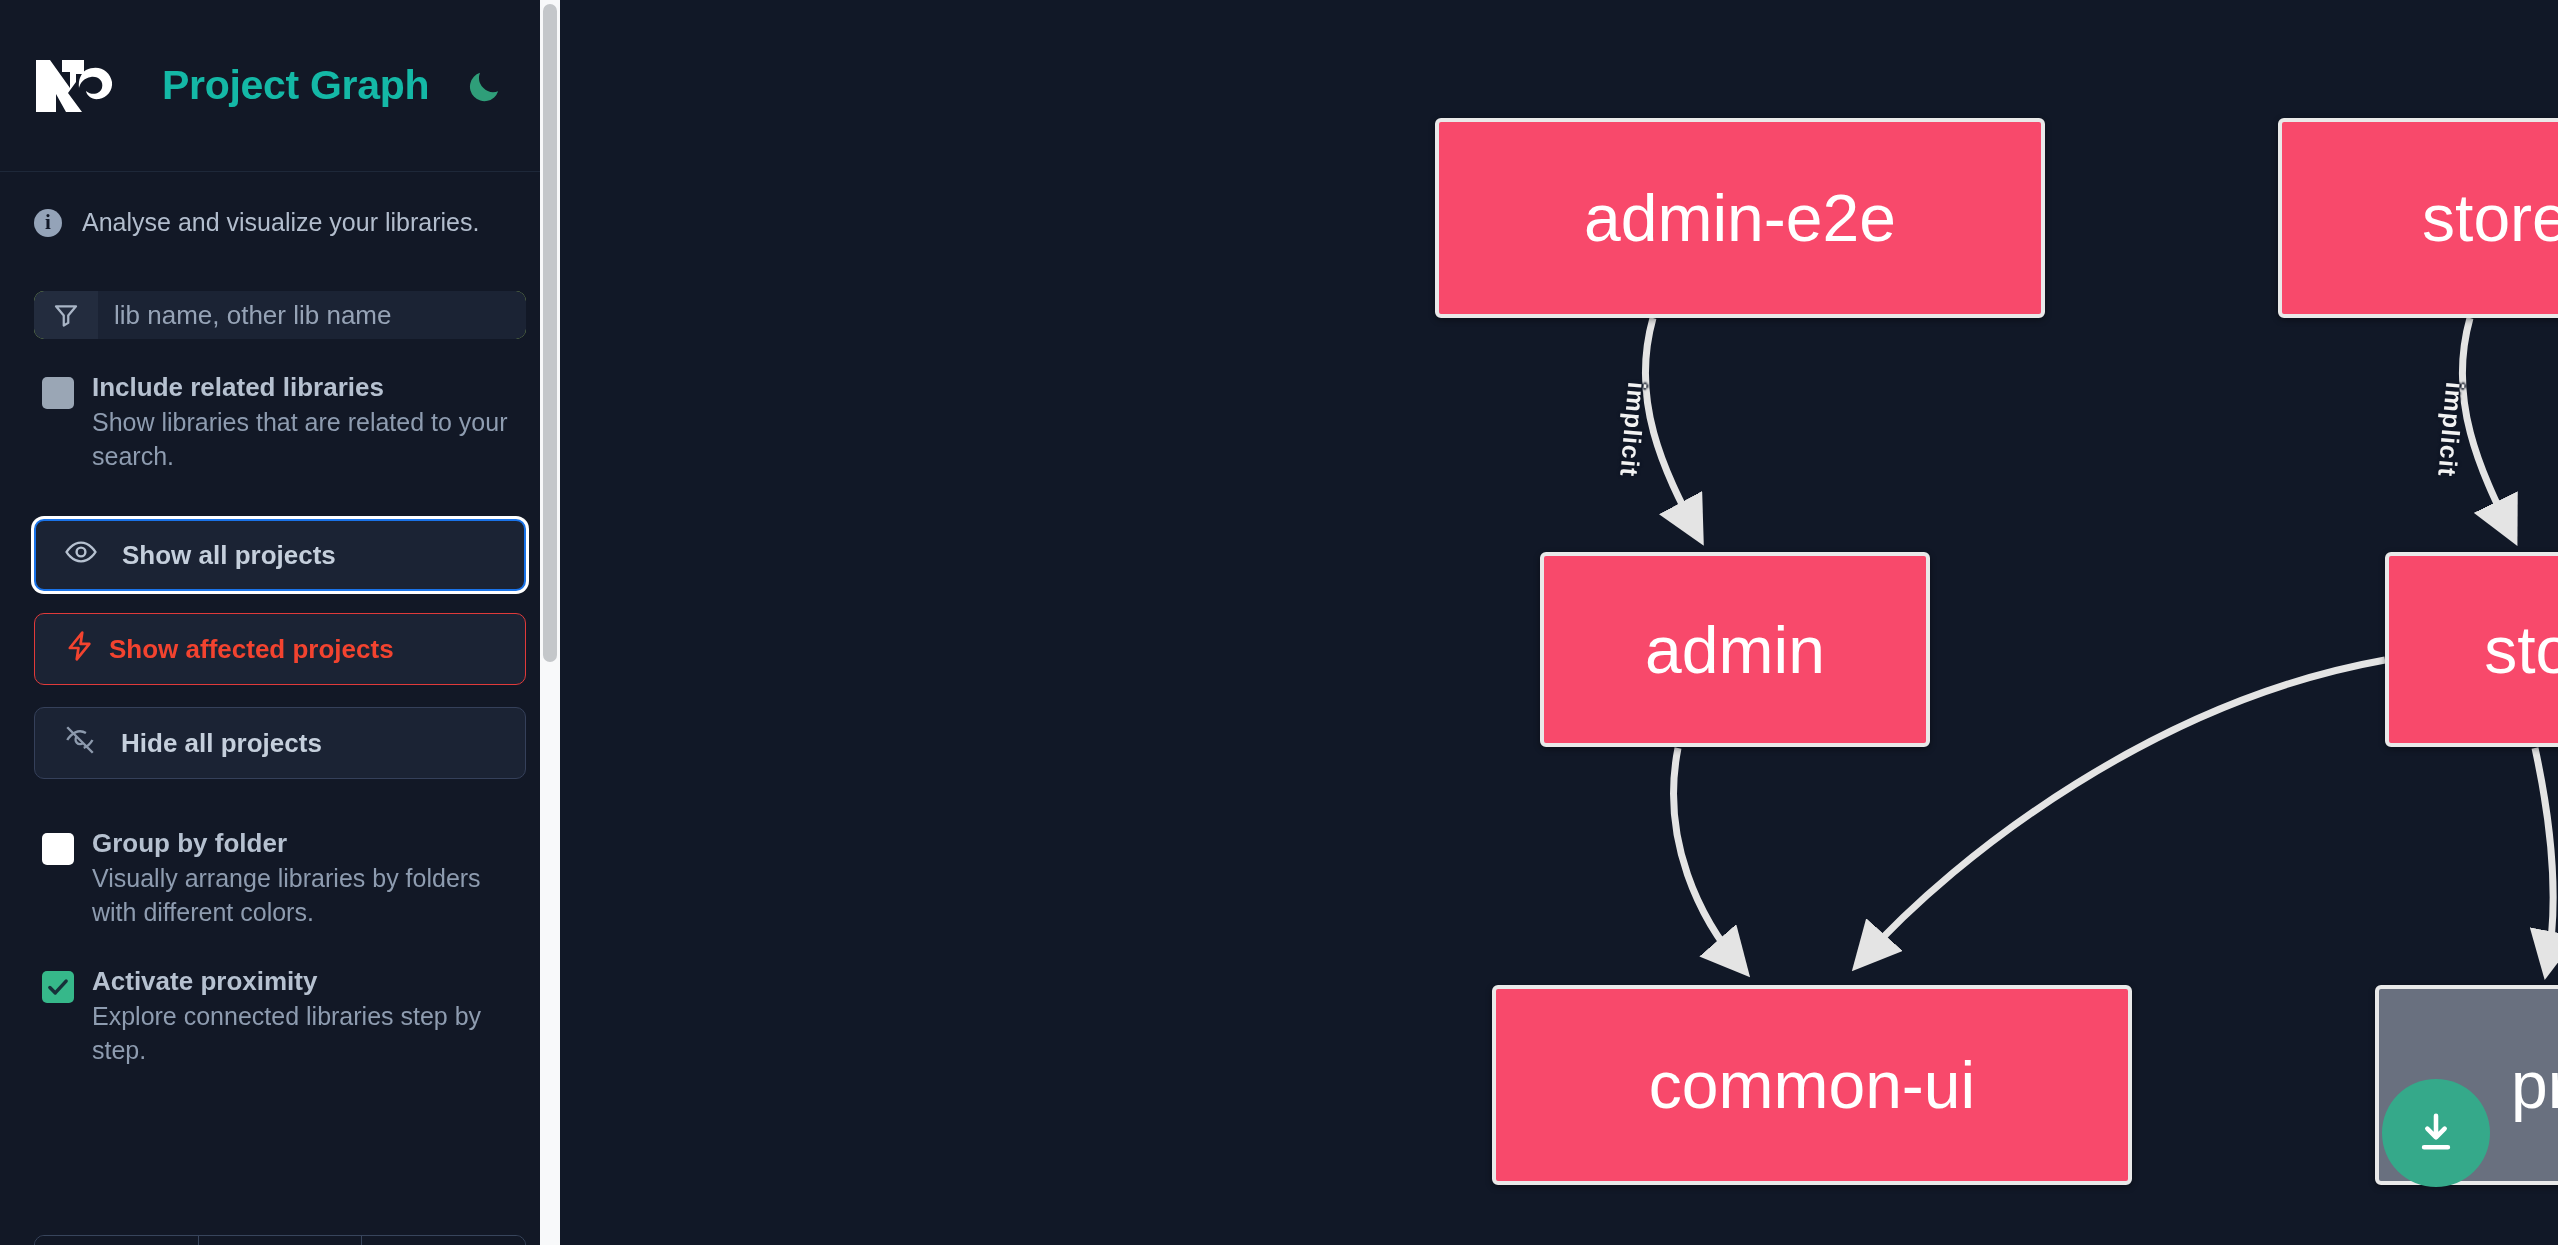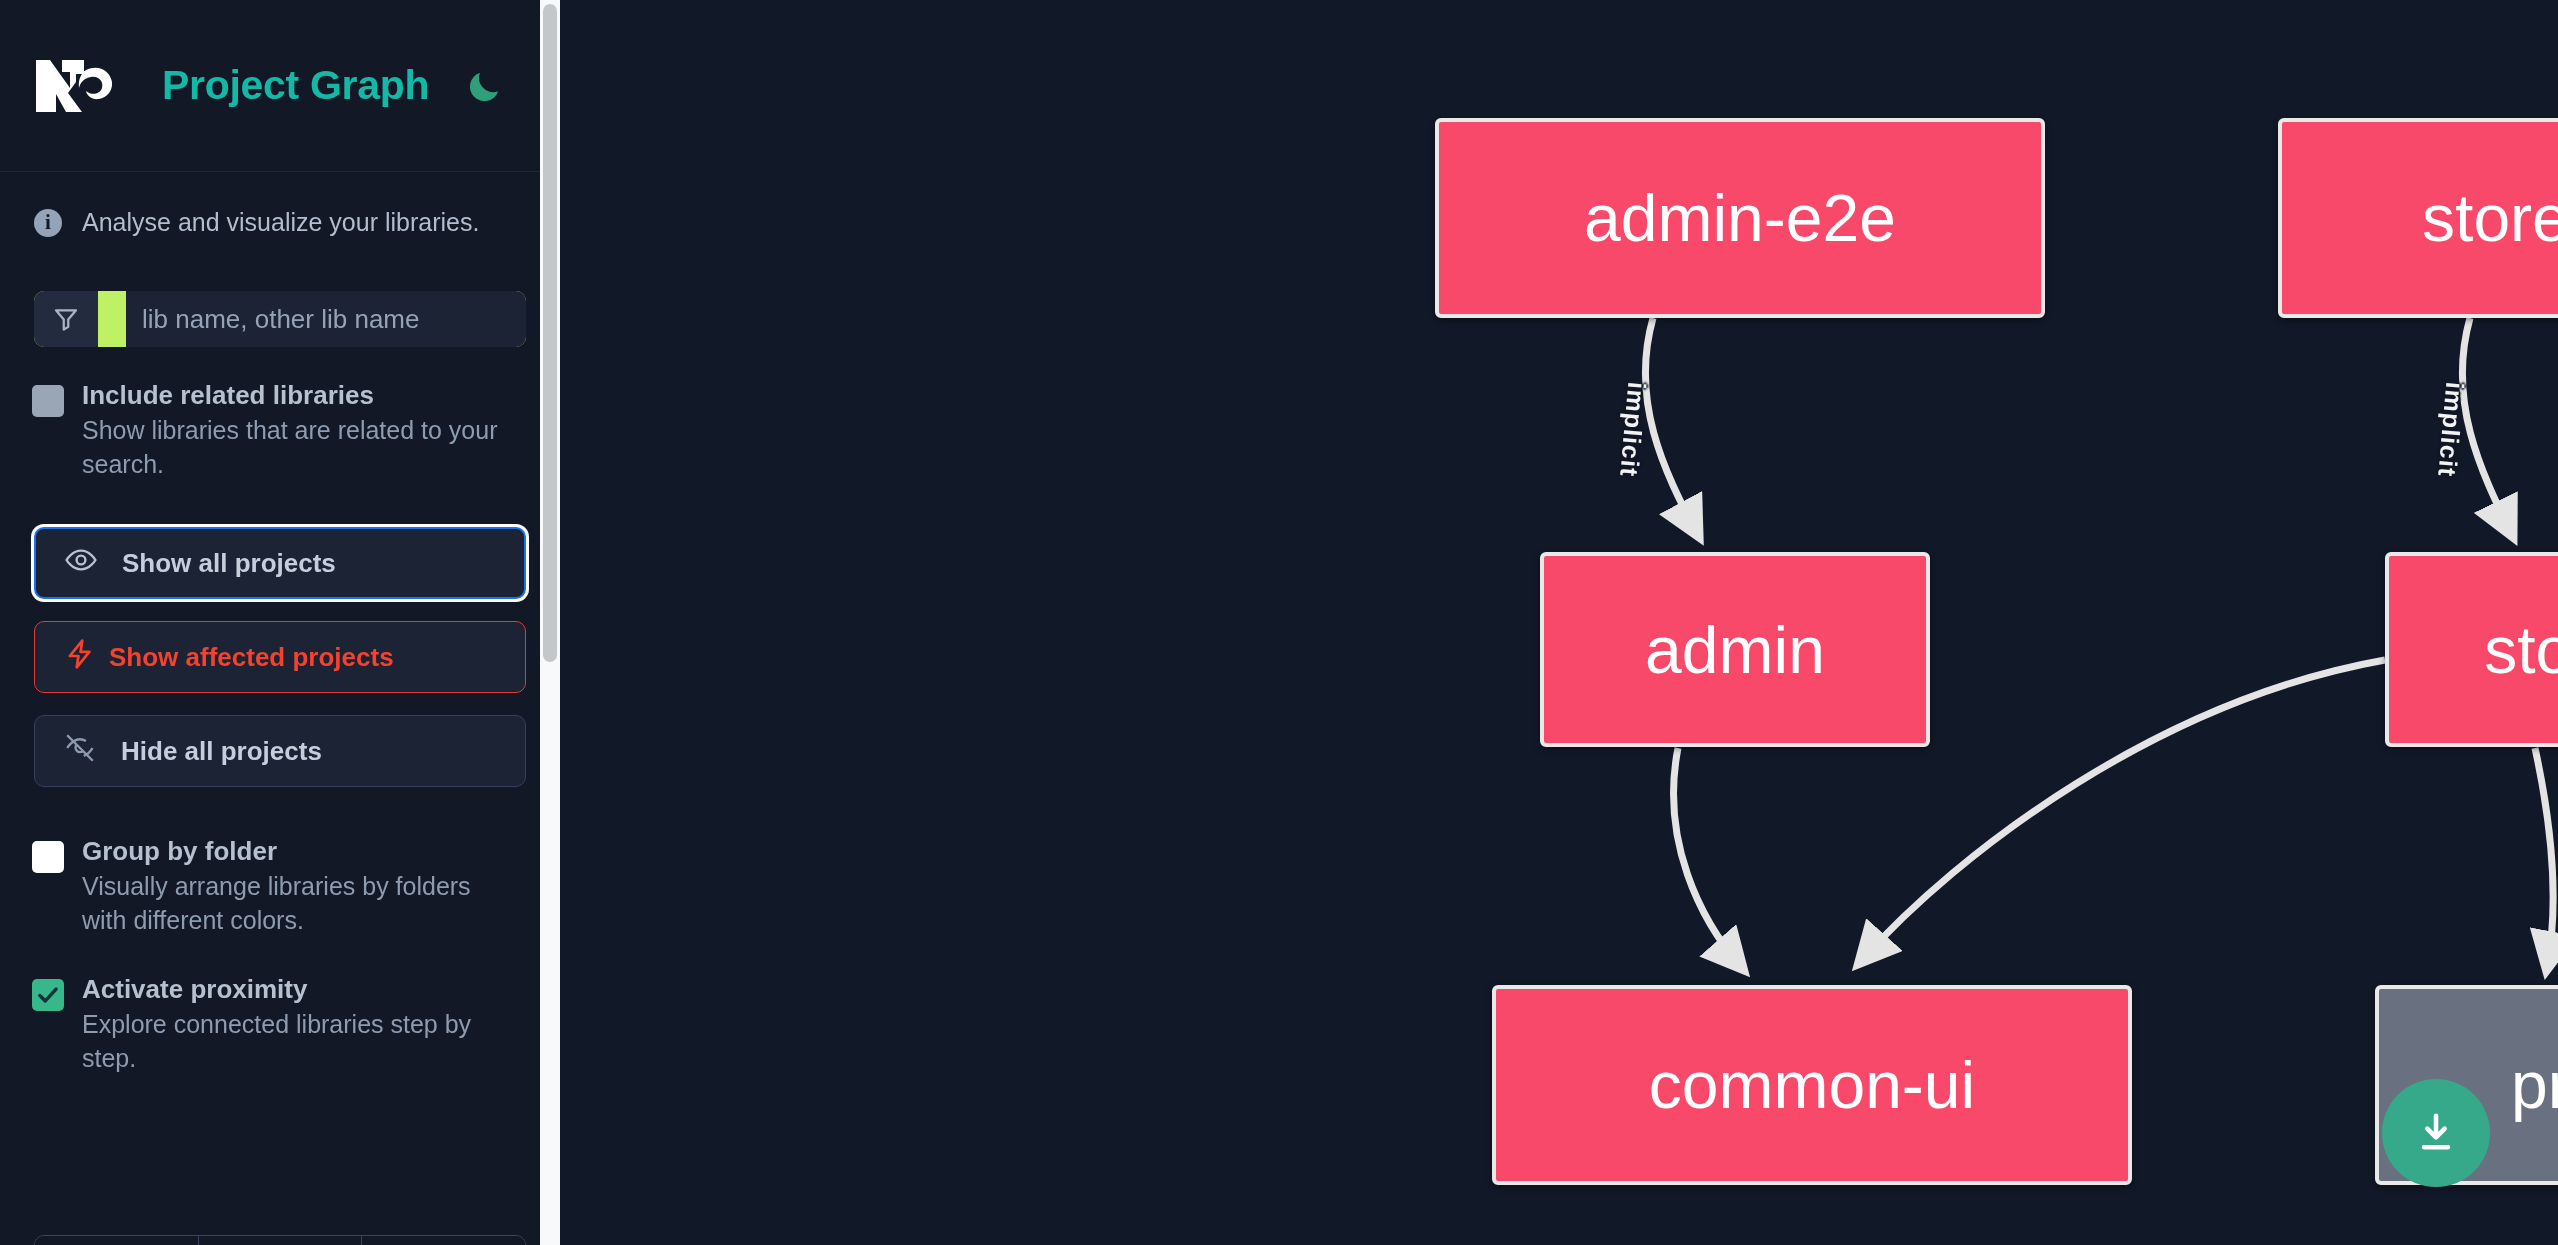--- a/index.html
+++ b/index.html
@@ -68,27 +68,26 @@
   }
   .tagline-text {
     color: #b2bdcd;
     font-size: 25px;
     white-space: nowrap;
   }
 
   
   .search-wrap {
     margin: 54px 34px 0 34px;
-    height: 56px;
+    height: 48px;
     display: flex;
     align-items: stretch;
     border-radius: 10px;
     overflow: hidden;
     background: #bef264;
-    gap: 28px;
   }
   .search-icon-box {
     width: 64px;
     background: #232c3e;
     display: flex; align-items: center; justify-content: center;
     flex: 0 0 64px;
   }
   .search-input {
     flex: 1;
     border: none;
@@ -97,21 +96,21 @@
     color: #c3cddb;
     font-size: 26px;
     font-family: "Liberation Sans", sans-serif;
     padding: 0 16px;
   }
   .search-input::placeholder { color: #96a3b6; opacity: 1; }
 
   
   .cb-row {
     display: flex;
-    padding: 0 32px;
+    padding: 0 42px;
     gap: 18px;
     margin-top: 34px;
   }
   .cb-box {
     flex: 0 0 32px;
     width: 32px; height: 32px;
     border-radius: 5px;
     margin-top: 4px;
     cursor: pointer;
     display: flex; align-items: center; justify-content: center;

